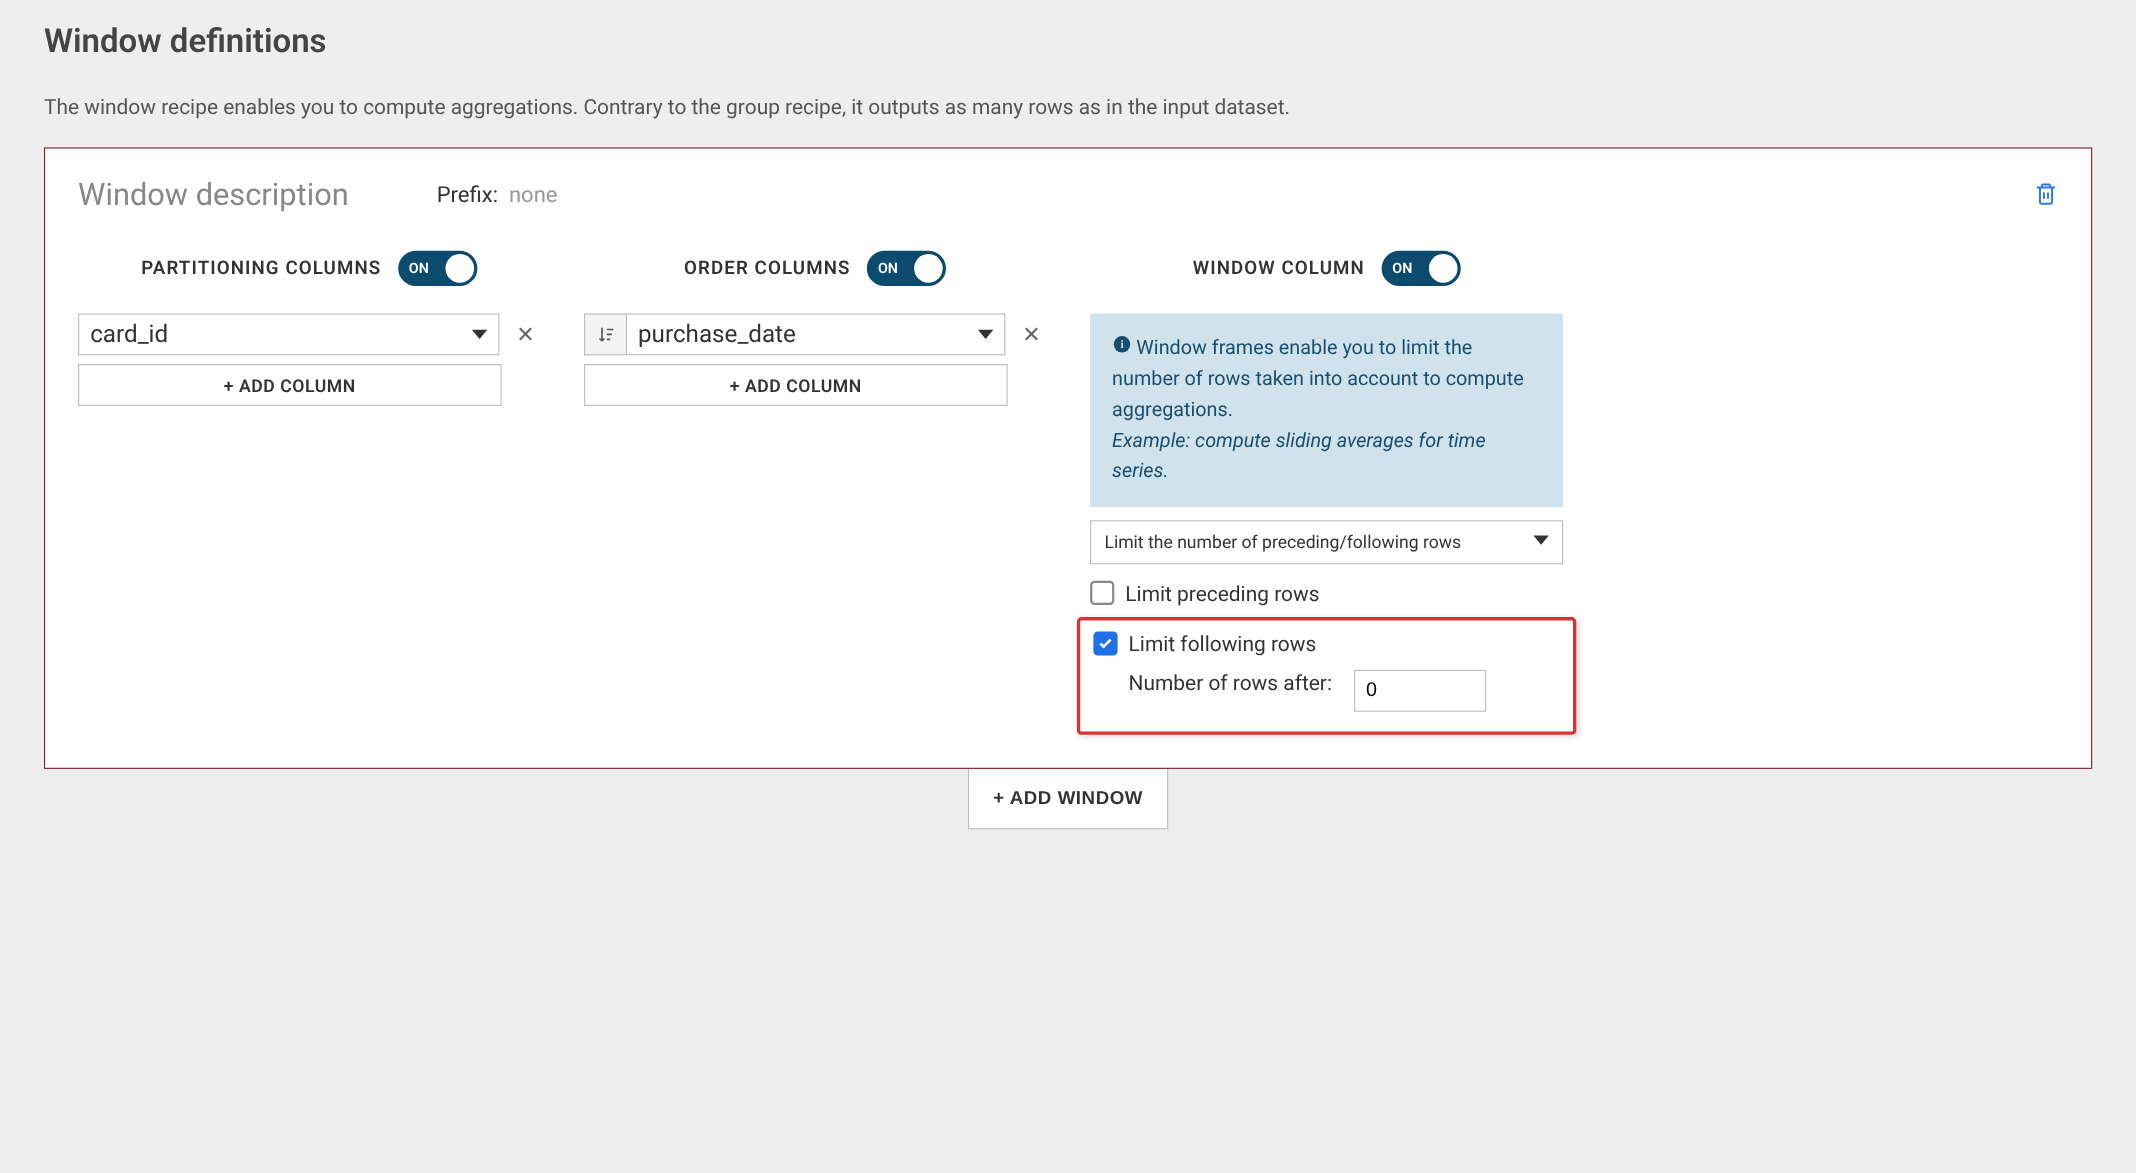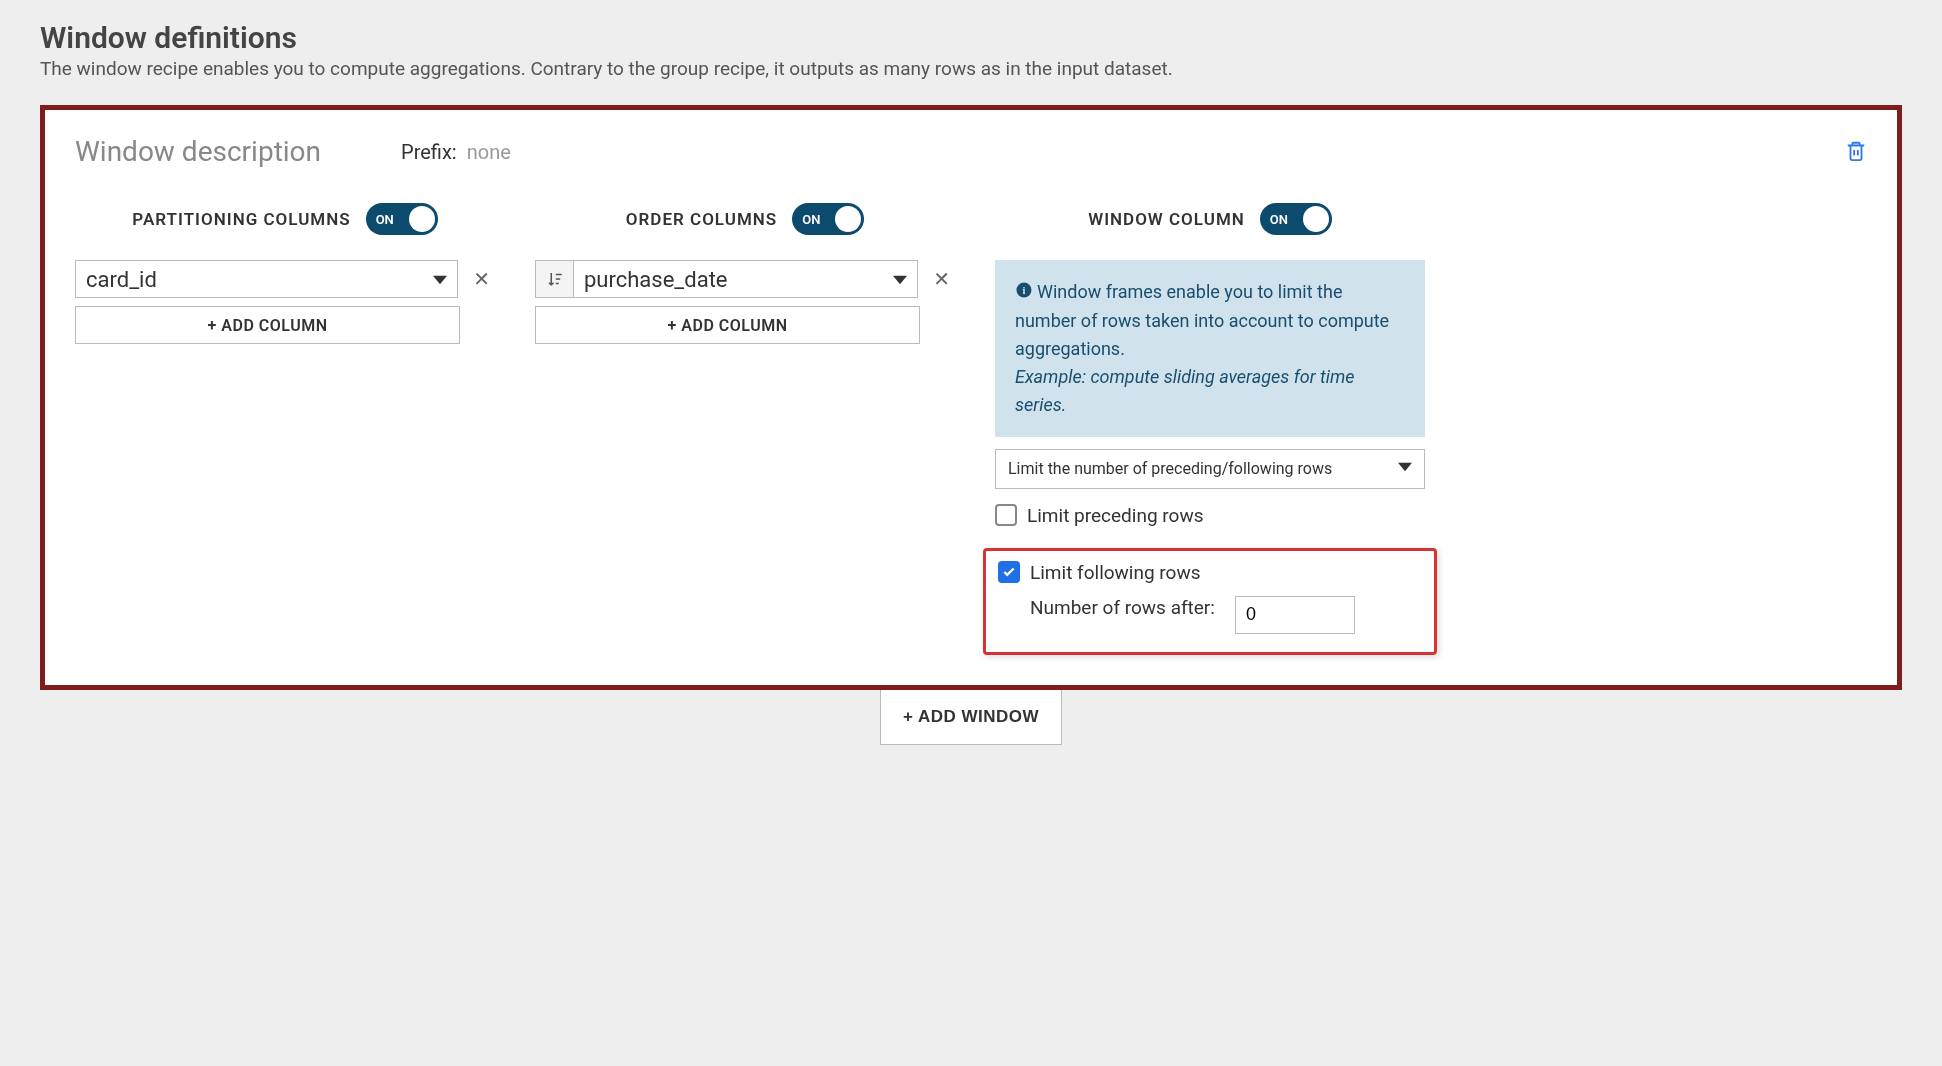--- a/index.html
+++ b/index.html
@@ -6,30 +6,30 @@
 body {
   font-family: -apple-system, BlinkMacSystemFont, "Segoe UI", Roboto, "Helvetica Neue", Arial, sans-serif;
   background: #eeeeee;
   padding: 20px 40px 40px 40px;
   color: #333;
 }
 .page-title {
   font-size: 30px;
   font-weight: 600;
   color: #444;
-  margin-bottom: 2px;
+  margin-bottom: 31px;
 }
 .page-subtitle {
   font-size: 19px;
   color: #555;
   margin-bottom: 25px;
 }
 .card {
   background: #fff;
-  border: 5px solid #7f1d1d;
+  border: 1px solid #7f1d1d;
   padding: 25px 30px 30px 30px;
   position: relative;
 }
 .card-header {
   display: flex;
   align-items: center;
   margin-bottom: 35px;
 }
 .card-header-title {
   font-size: 28px;
@@ -172,21 +172,21 @@
   padding: 0 12px;
   font-size: 16px;
   color: #333;
   margin-bottom: 15px;
 }
 .frame-select .caret { margin-left: auto; }
 .check-row {
   display: flex;
   align-items: center;
   gap: 10px;
-  margin-bottom: 21px;
+  margin-bottom: 10px;
   font-size: 19px;
   color: #333;
 }
 .checkbox {
   width: 22px;
   height: 22px;
   border: 2px solid #888;
   border-radius: 4px;
   display: flex;
   align-items: center;

